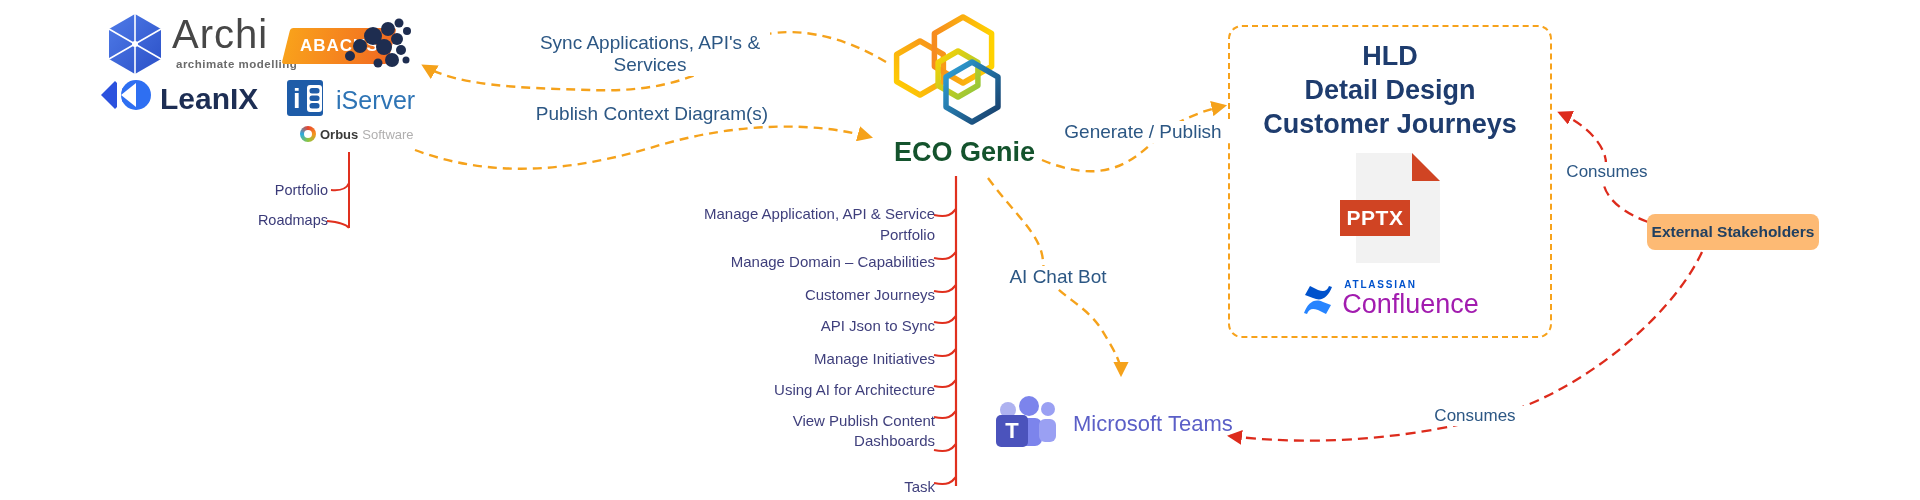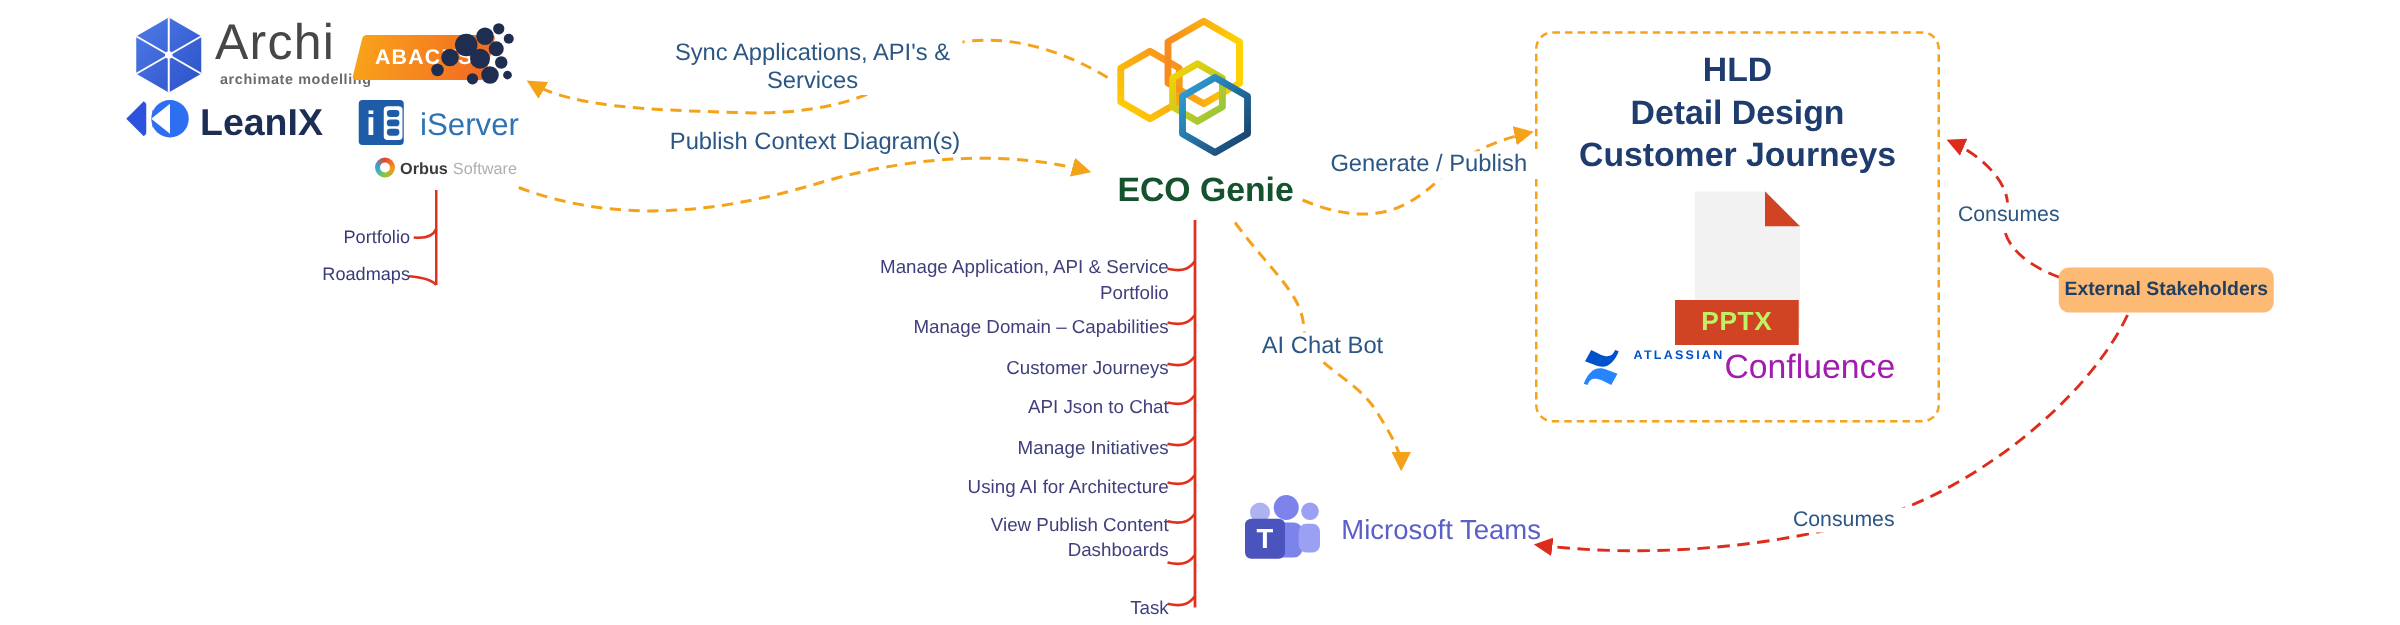--- a/index.html
+++ b/index.html
@@ -54,26 +54,26 @@
   
   .feature { z-index: 3; left: 695px; width: 240px; text-align: right;
     font-size: 15px; font-weight: 500; color: #3f3f7c; white-space: pre-line; line-height: 1.4; }
 
   
   .hld-box { left: 1228px; top: 25px; width: 324px; height: 313px;
     border: 2.5px dashed #f7a21b; border-radius: 14px; background: #fff; z-index: 1; }
   .hld-title { position: absolute; left: 0; right: 0; top: 13px; text-align: center;
     font-size: 27px; font-weight: bold; color: #1e3c6e; line-height: 1.25; }
   .pptx-wrap { position: absolute; left: 126px; top: 126px; width: 84px; height: 110px; }
-  .pptx-label { position: absolute; left: -16px; top: 47px; width: 99px; height: 36px;
-    background: #d04423; color: #bef264; font-weight: bold; font-size: 21px; letter-spacing: .5px;
-    display: flex; align-items: center; justify-content: center; margin-top: 40px; }
+  .pptx-label { position: absolute; left: -16px; top: 47px; width: 70px; height: 36px;
+    background: #d04423; color: #ffffff; font-weight: bold; font-size: 21px; letter-spacing: .5px;
+    display: flex; align-items: center; justify-content: center; }
   .conf-row { position: absolute; left: 0; right: 0; top: 252px;
     display: flex; align-items: center; justify-content: center; gap: 7px; }
-  .conf-col { display: flex; flex-direction: row; }
+  .conf-col { display: flex; flex-direction: column; }
   .conf-atlassian { font-size: 10px; font-weight: bold; color: #0052cc; letter-spacing: 1.8px; margin-left: 2px; }
   .conf-name { font-size: 27px; color: #a21caf; margin-top: -1px; }
 
   
   .stakeholders { left: 1647px; top: 214px; width: 172px; height: 36px;
     background: #fdba74; border-radius: 8px; z-index: 3;
     display: flex; align-items: center; justify-content: center;
     font-size: 15.5px; font-weight: bold; color: #214061; }
 
   
@@ -226,21 +226,21 @@
   <div class="abs flow-label lbl-aibot">AI Chat Bot</div>
   <div class="abs flow-label lbl-consumes-top">Consumes</div>
   <div class="abs flow-label lbl-consumes-bottom">Consumes</div>
 
   <div class="abs eco-name">ECO Genie</div>
 
   <div class="abs feature" style="top:203px">Manage Application, API &amp; Service
 Portfolio</div>
   <div class="abs feature" style="top:251px">Manage Domain – Capabilities</div>
   <div class="abs feature" style="top:284px">Customer Journeys</div>
-  <div class="abs feature" style="top:315px">API Json to Chat</div>
+  <div class="abs feature" style="top:315px">API Json to Sync</div>
   <div class="abs feature" style="top:348px">Manage Initiatives</div>
   <div class="abs feature" style="top:410px">View Publish Content</div>
   <div class="abs feature" style="top:379px">Using AI for Architecture</div>
   <div class="abs feature" style="top:430px">Dashboards</div>
   <div class="abs feature" style="top:476px">Task</div>
 
   <div class="abs hld-box">
     <div class="hld-title">
       <div>HLD</div>
       <div>Detail Design</div>

